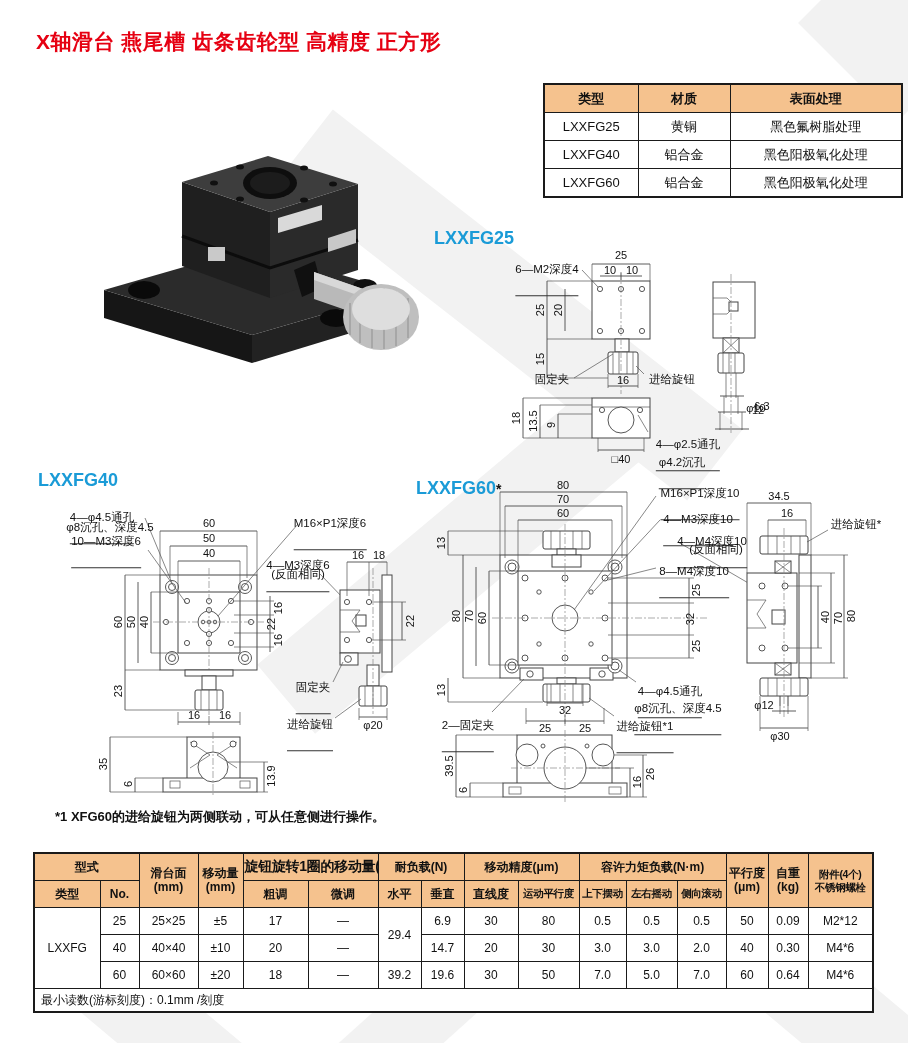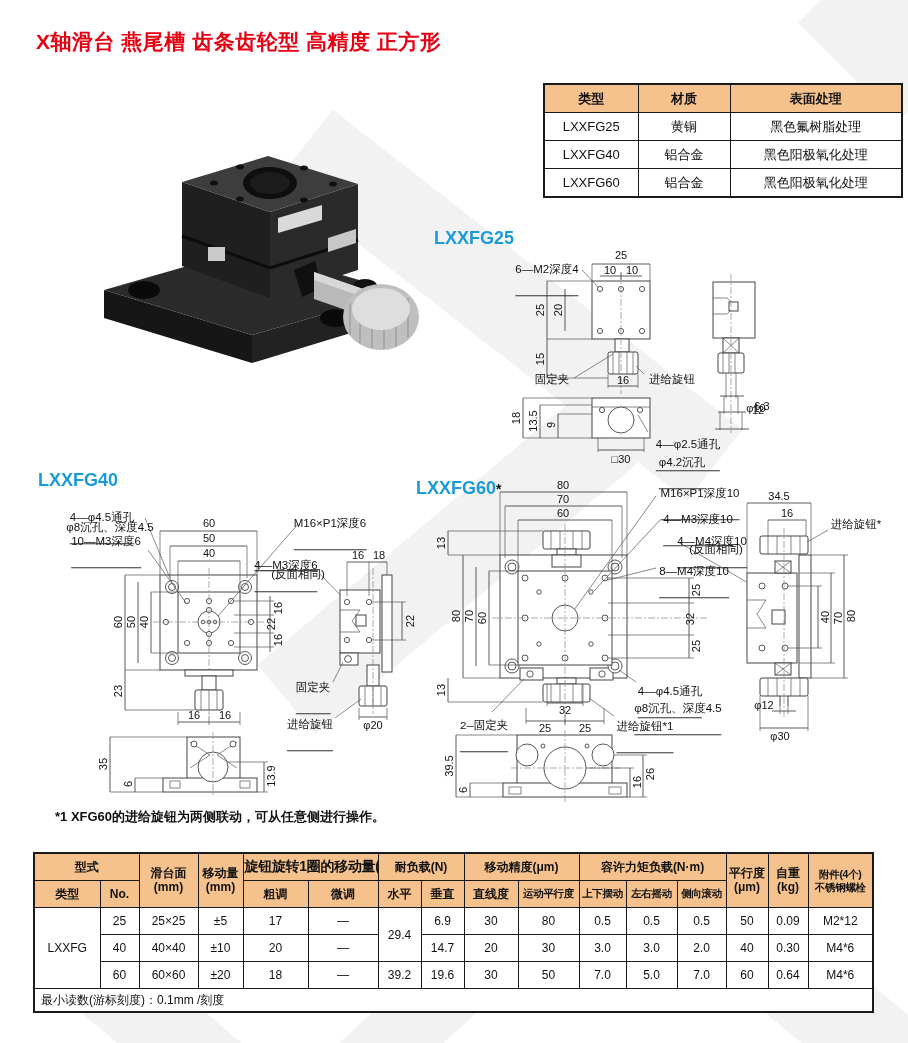--- a/index.html
+++ b/index.html
@@ -205,21 +205,21 @@
   <span class="lb" style="left:200px;top:42px;">10</span>
   <span class="lb v" style="left:108px;top:82px;">25</span>
   <span class="lb v" style="left:126px;top:82px;">20</span>
   <span class="lb v" style="left:108px;top:131px;">15</span>
   <span class="lb cjk" style="left:120px;top:152px;">固定夹</span>
   <span class="lb" style="left:191px;top:152px;">16</span>
   <span class="lb cjk" style="left:240px;top:152px;">进给旋钮</span>
   <span class="lb v" style="left:84px;top:190px;">18</span>
   <span class="lb v" style="left:101px;top:193px;">13.5</span>
   <span class="lb v" style="left:119px;top:197px;">9</span>
-  <span class="lb" style="left:189px;top:231px;">□30</span>
+  <span class="lb" style="left:189px;top:231px;">□40</span>
   <span class="lb ul cjk" style="left:256px;top:211px;">4—φ2.5通孔</span>
   <span class="lb ul cjk" style="left:250px;top:229px;">φ4.2沉孔</span>
   <span class="lb" style="left:324px;top:161px;margin-top:19px;">φ10</span>
   <span class="lb" style="left:330px;top:178px;">6.3</span>
   <span class="lb" style="left:326px;top:182px;">12</span>
 </div>
 
 <div class="draw" style="left:30px;top:470px;width:432px;height:340px;">
   <div class="dtitle" style="left:8px;top:0px;"><span>LXXFG40</span></div>
   <svg width="432" height="340" viewBox="0 0 432 340" style="position:absolute;left:0;top:0;">
@@ -342,21 +342,21 @@
       <line class="tn" x1="227" y1="322" x2="238" y2="322"></line>
   </svg>
 
   <span class="lb ul cjk" style="left:72px;top:42px;">4—φ4.5通孔</span>
   <span class="lb cjk" style="left:80px;top:58px;">φ8沉孔、深度4.5</span>
   <span class="lb ul cjk" style="left:76px;top:66px;">10—M3深度6</span>
   <span class="lb" style="left:179px;top:53px;">60</span>
   <span class="lb" style="left:179px;top:68px;">50</span>
   <span class="lb" style="left:179px;top:83px;">40</span>
   <span class="lb ul cjk" style="left:300px;top:48px;">M16×P1深度6</span>
-  <span class="lb ul cjk" style="left:256px;top:90px;text-decoration:underline;">4—M3深度6</span>
+  <span class="lb ul cjk" style="left:268px;top:90px;">4—M3深度6</span>
   <span class="lb cjk" style="left:268px;top:105px;">(反面相同)</span>
   <span class="lb v" style="left:88px;top:152px;">60</span>
   <span class="lb v" style="left:101px;top:152px;">50</span>
   <span class="lb v" style="left:114px;top:152px;">40</span>
   <span class="lb v" style="left:88px;top:221px;">23</span>
   <span class="lb" style="left:164px;top:245px;">16</span>
   <span class="lb" style="left:195px;top:245px;">16</span>
   <span class="lb v" style="left:248px;top:138px;">16</span>
   <span class="lb v" style="left:241px;top:154px;">22</span>
   <span class="lb v" style="left:248px;top:170px;">16</span>
@@ -549,21 +549,21 @@
   <span class="lb v" style="left:48px;top:138px;">80</span>
   <span class="lb v" style="left:61px;top:138px;">70</span>
   <span class="lb v" style="left:74px;top:140px;">60</span>
   <span class="lb v" style="left:33px;top:212px;">13</span>
   <span class="lb v" style="left:288px;top:112px;">25</span>
   <span class="lb v" style="left:282px;top:141px;">32</span>
   <span class="lb v" style="left:288px;top:168px;">25</span>
   <span class="lb" style="left:157px;top:232px;">32</span>
   <span class="lb" style="left:137px;top:250px;">25</span>
   <span class="lb" style="left:177px;top:250px;">25</span>
-  <span class="lb ul cjk" style="left:76px;top:242px;font-family:Liberation Mono, monospace;">2—固定夹</span>
+  <span class="lb ul cjk" style="left:60px;top:242px;">2—固定夹</span>
   <span class="lb ul cjk" style="left:262px;top:208px;">4—φ4.5通孔</span>
   <span class="lb ul cjk" style="left:270px;top:225px;">φ8沉孔、深度4.5</span>
   <span class="lb ul cjk" style="left:237px;top:243px;">进给旋钮*1</span>
   <span class="lb" style="left:371px;top:18px;">34.5</span>
   <span class="lb" style="left:379px;top:35px;">16</span>
   <span class="lb cjk" style="left:448px;top:47px;">进给旋钮*</span>
   <span class="lb v" style="left:417px;top:139px;">40</span>
   <span class="lb v" style="left:430px;top:140px;">70</span>
   <span class="lb v" style="left:443px;top:138px;">80</span>
   <span class="lb" style="left:356px;top:227px;">φ12</span>

